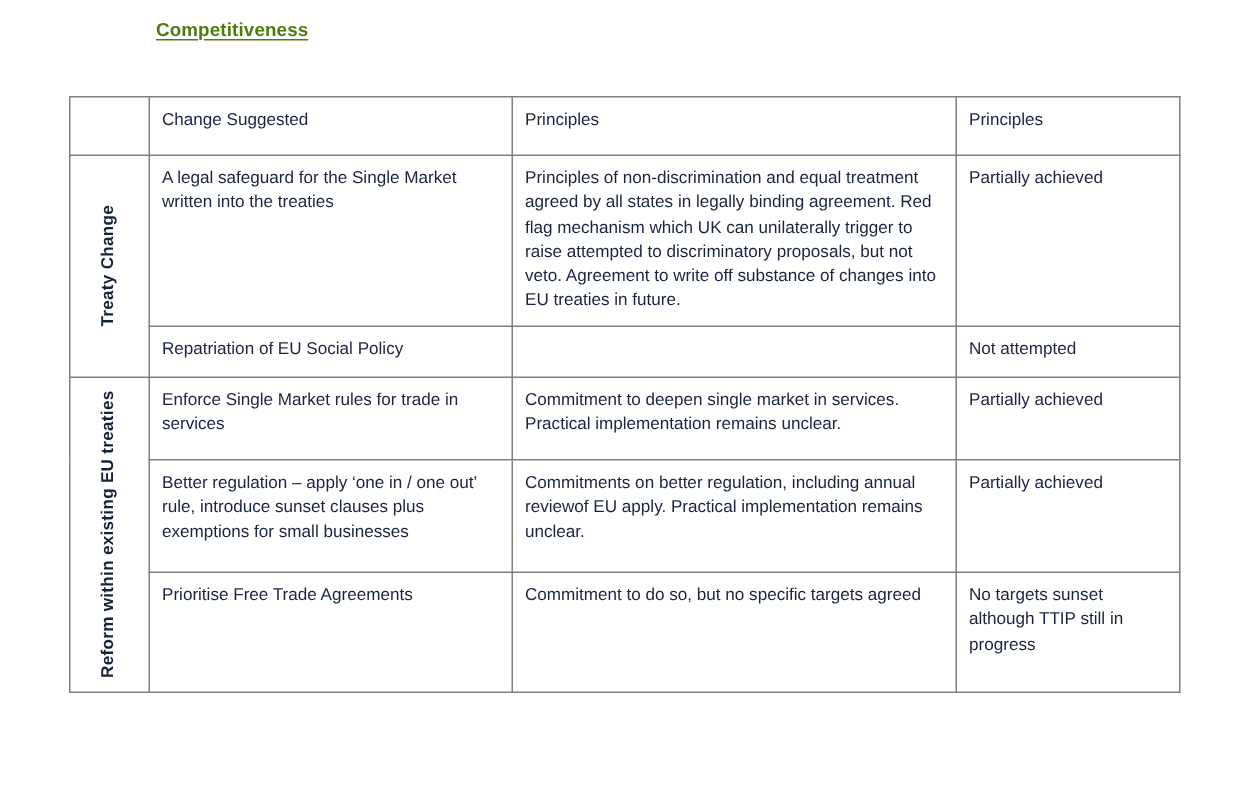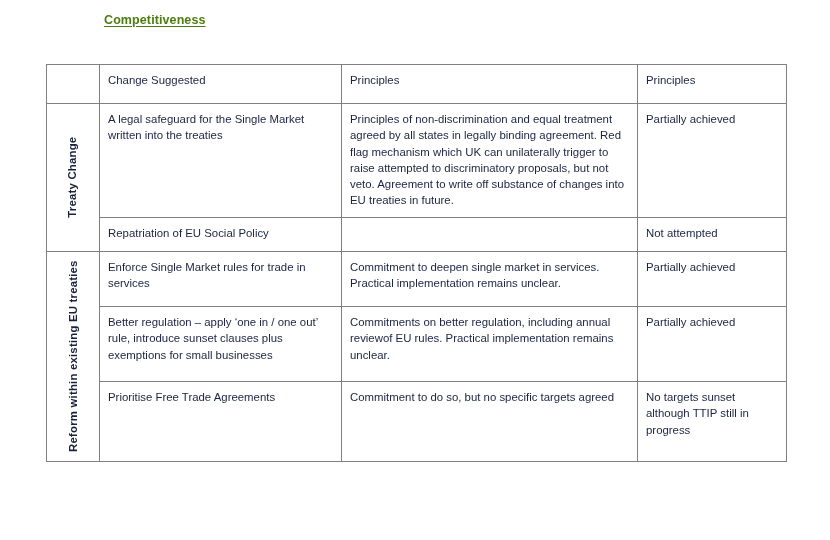--- a/index.html
+++ b/index.html
@@ -162,21 +162,21 @@
               <span class="rot">Reform within existing EU treaties</span>
             </span>
           </td>
           <td>Enforce Single Market rules for trade in services</td>
           <td>Commitment to deepen single market in services. Practical implementation remains unclear.</td>
           <td>Partially achieved</td>
         </tr>
 
         <tr class="r4">
           <td>Better regulation – apply ‘one in / one out’ rule, introduce sunset clauses plus exemptions for small businesses</td>
-          <td>Commitments on better regulation, including annual reviewof EU rules. Practical implementation remains unclear.</td>
+          <td>Commitments on better regulation, including annual reviewof EU apply. Practical implementation remains unclear.</td>
           <td>Partially achieved</td>
         </tr>
 
         <tr class="r5">
           <td>Prioritise Free Trade Agreements</td>
           <td>Commitment to do so, but no specific targets agreed</td>
           <td>No targets sunset although TTIP still in progress</td>
         </tr>
 
       </tbody>

